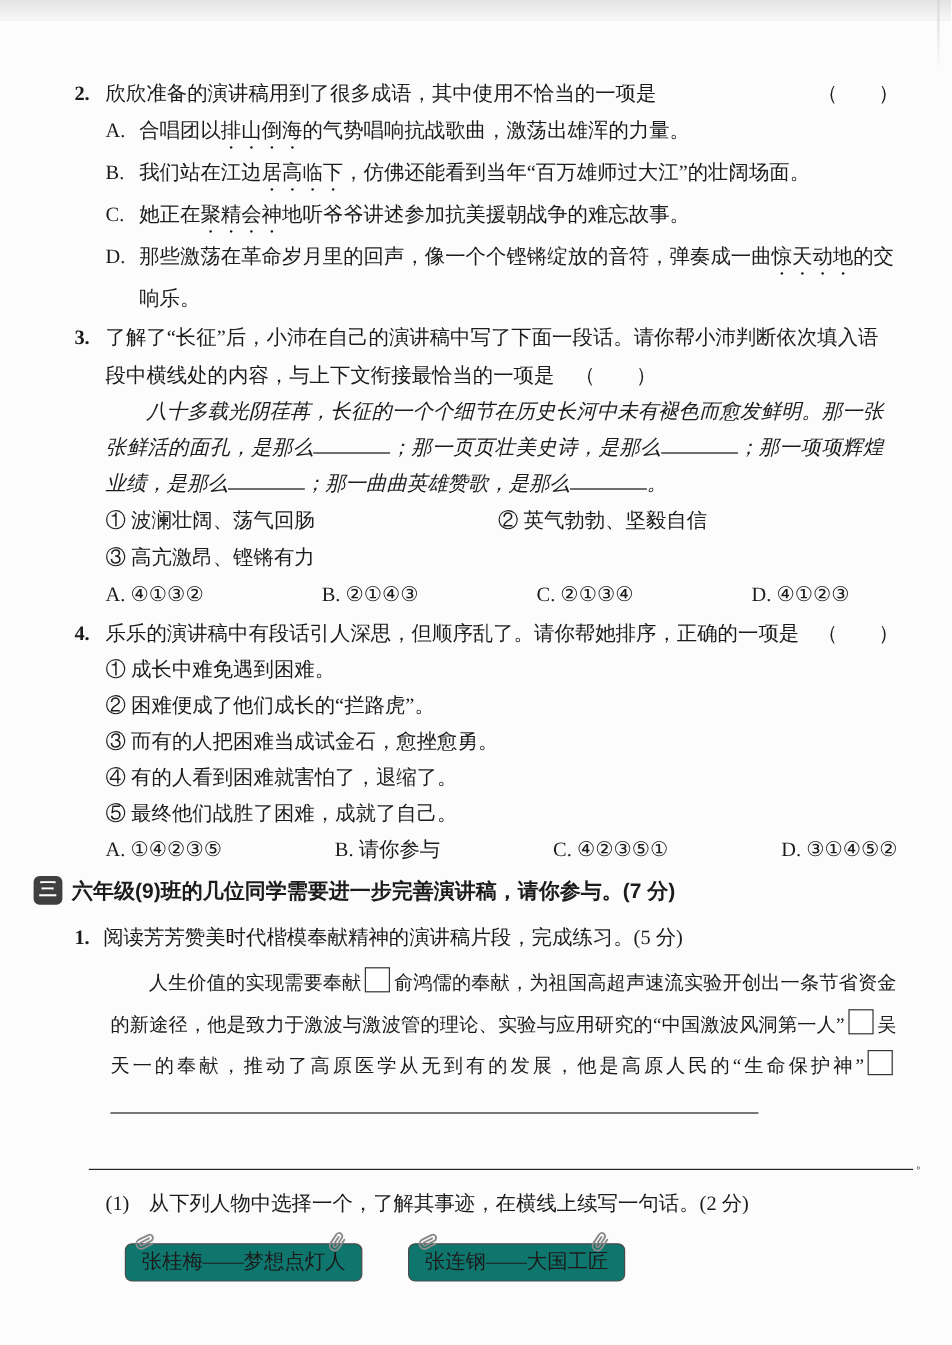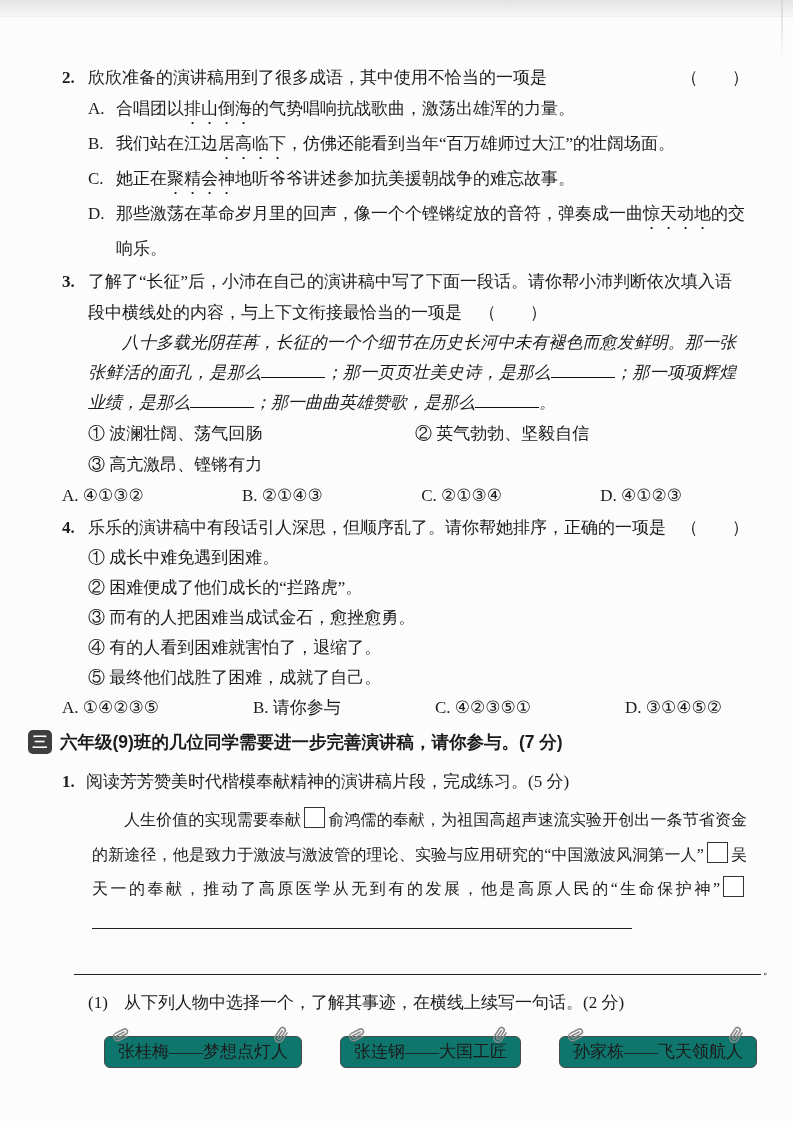--- a/index.html
+++ b/index.html
@@ -61,20 +61,21 @@
     vertical-align: baseline;
   }
 
   .choice-grid {
     margin-left: 26px;
     display: grid;
     grid-template-columns: 327px auto;
     line-height: 31px;
   }
   .answer-row {
+    margin-left: 26px;
     display: flex;
     justify-content: space-between;
     width: 620px;
     line-height: 31px;
     align-items: center;
   }
   .answer-row.wide { width: 660px; }
   .q4-item { margin-left: 26px; }
 
   
@@ -273,25 +274,16 @@
       </div>
       <div class="card">
         <span class="clip left"><svg viewBox="0 0 24 24">
               <path d="M21.4 11l-9.2 9.2a6 6 0 0 1-8.5-8.5L12.9 2.6a4 4 0 0 1 5.7 5.7l-9.2 9.2a2 2 0 0 1-2.8-2.8l8.5-8.5" fill="none" stroke="#8a8a8a" stroke-width="2.4" stroke-linecap="round"></path>
             </svg></span>
         <span class="clip right"><svg viewBox="0 0 24 24">
               <path d="M21.4 11l-9.2 9.2a6 6 0 0 1-8.5-8.5L12.9 2.6a4 4 0 0 1 5.7 5.7l-9.2 9.2a2 2 0 0 1-2.8-2.8l8.5-8.5" fill="none" stroke="#8a8a8a" stroke-width="2.4" stroke-linecap="round"></path>
             </svg></span>
         <span>张连钢——大国工匠</span>
       </div>
-      <div class="card">
-        <span class="clip left"><svg viewBox="0 0 24 24">
-              <path d="M21.4 11l-9.2 9.2a6 6 0 0 1-8.5-8.5L12.9 2.6a4 4 0 0 1 5.7 5.7l-9.2 9.2a2 2 0 0 1-2.8-2.8l8.5-8.5" fill="none" stroke="#8a8a8a" stroke-width="2.4" stroke-linecap="round"></path>
-            </svg></span>
-        <span class="clip right"><svg viewBox="0 0 24 24">
-              <path d="M21.4 11l-9.2 9.2a6 6 0 0 1-8.5-8.5L12.9 2.6a4 4 0 0 1 5.7 5.7l-9.2 9.2a2 2 0 0 1-2.8-2.8l8.5-8.5" fill="none" stroke="#8a8a8a" stroke-width="2.4" stroke-linecap="round"></path>
-            </svg></span>
-        <span>孙家栋——飞天领航人</span>
-      </div>
     </div>
 
   </div>
 </div>
 
 </body></html>

